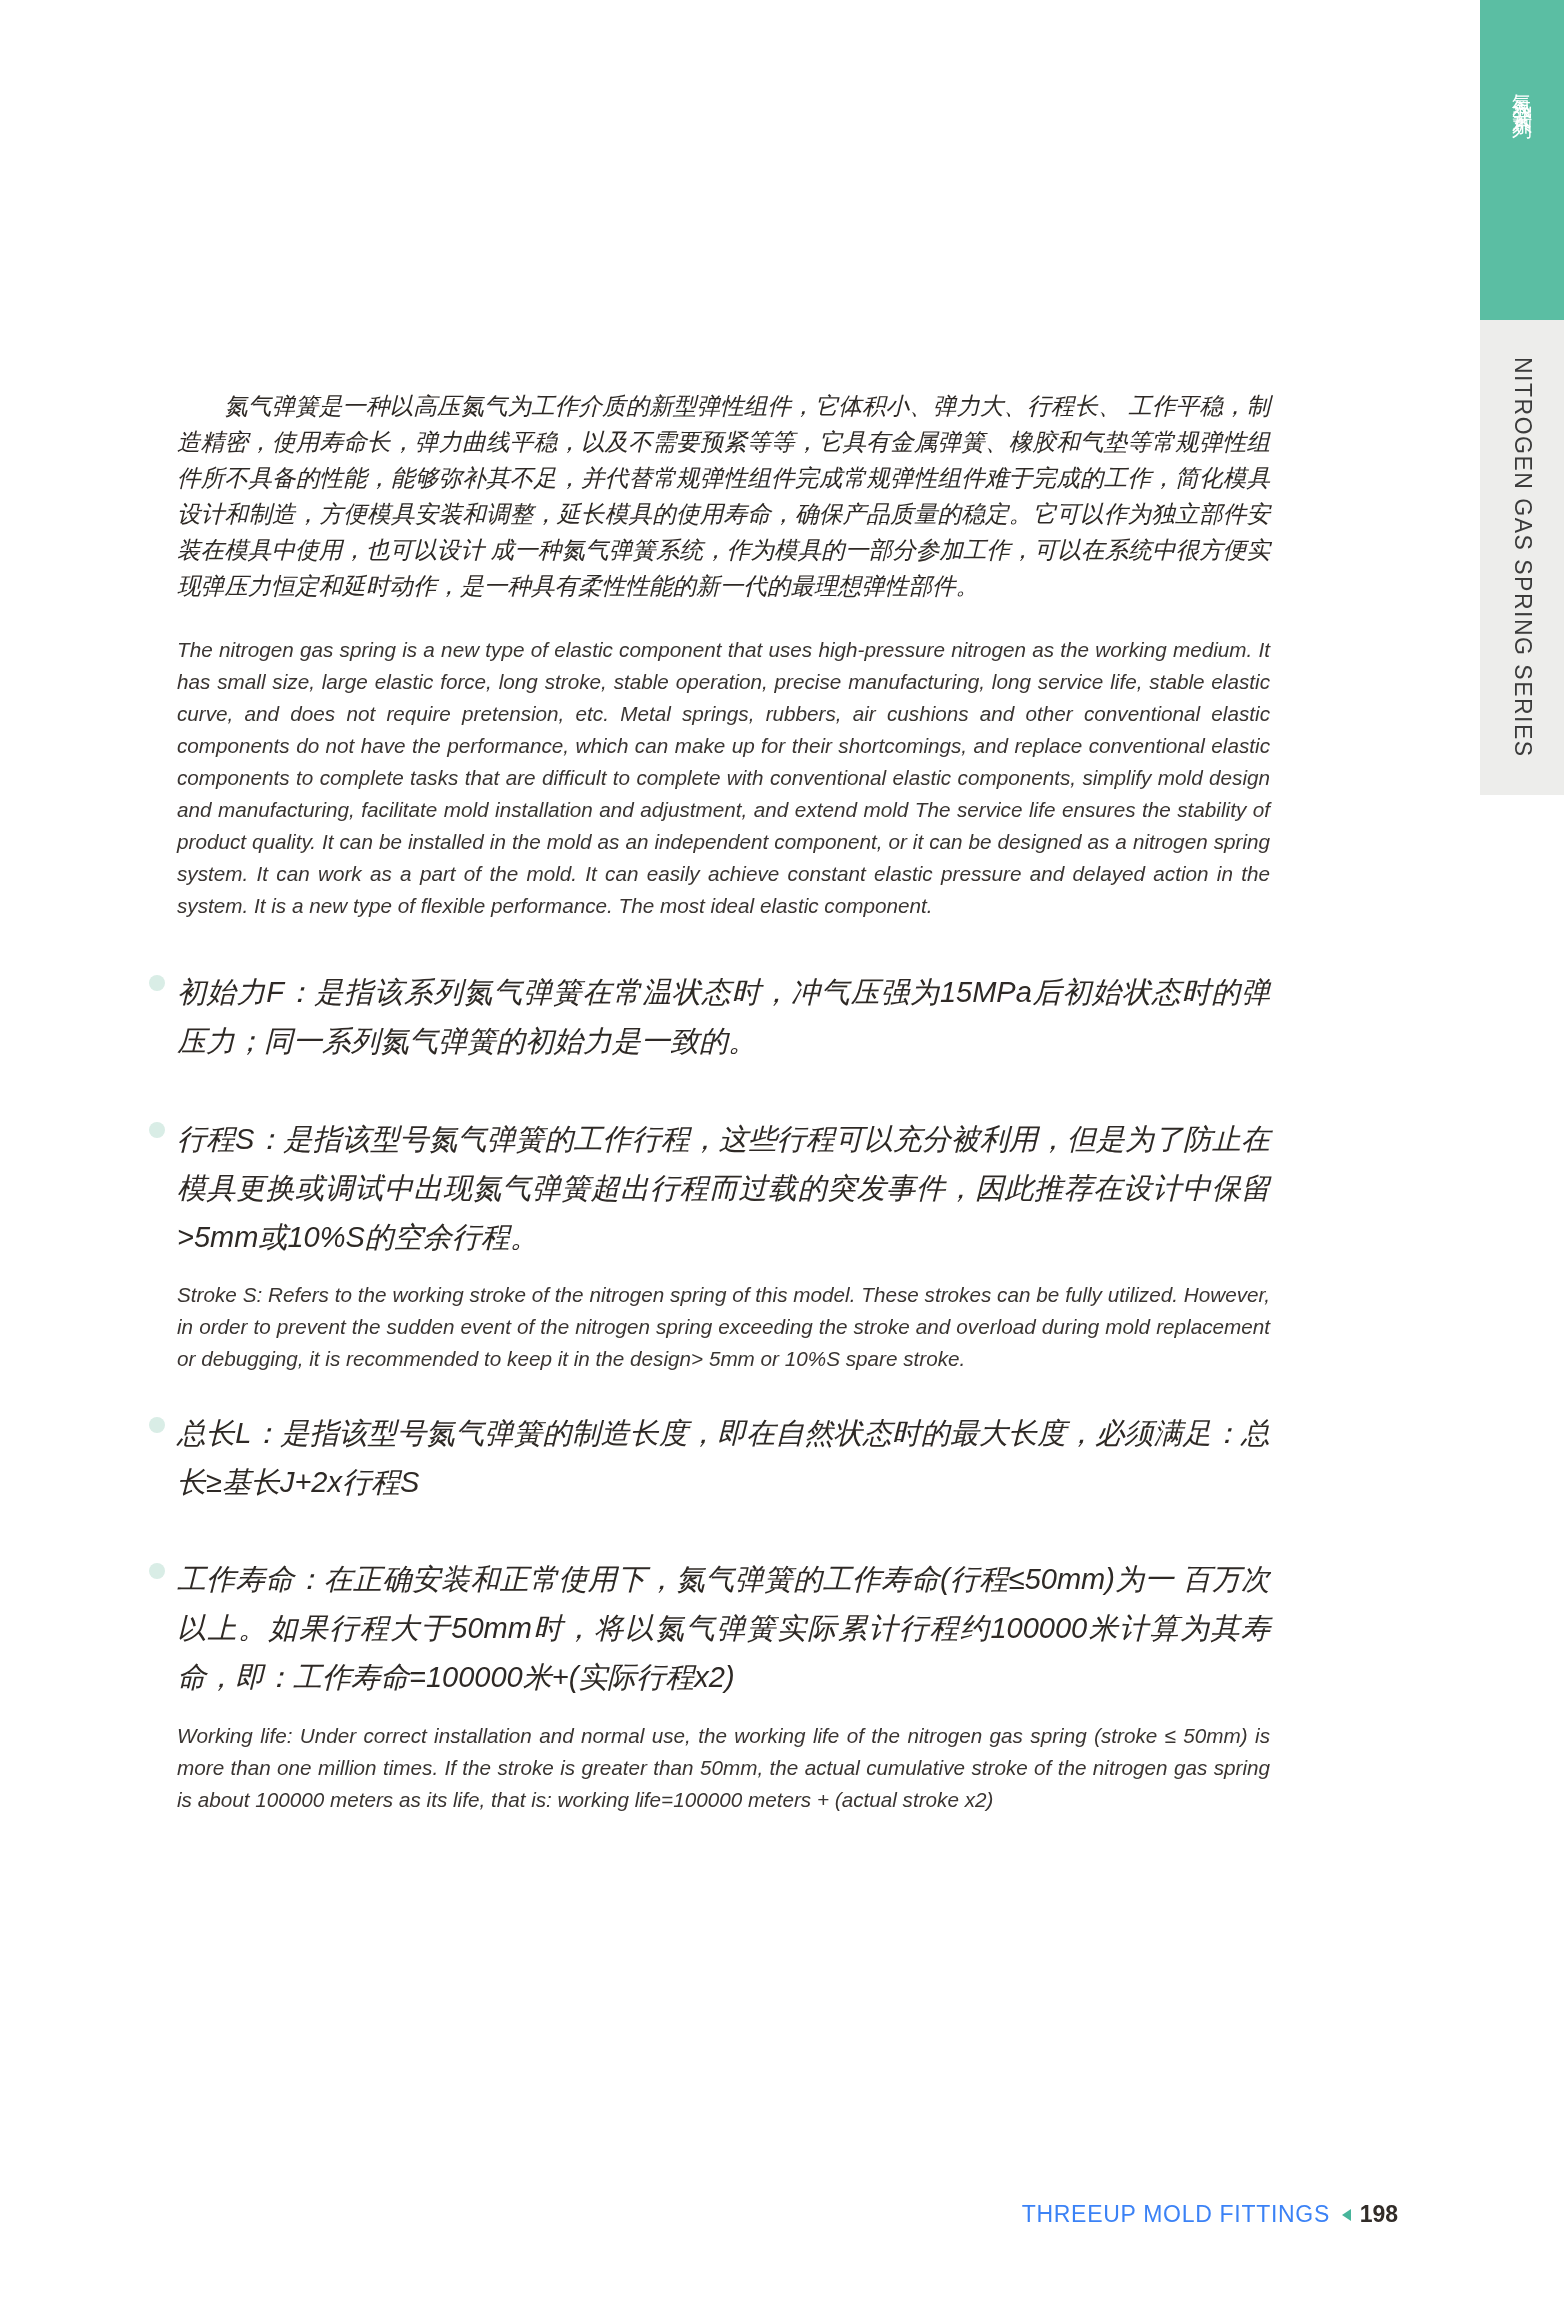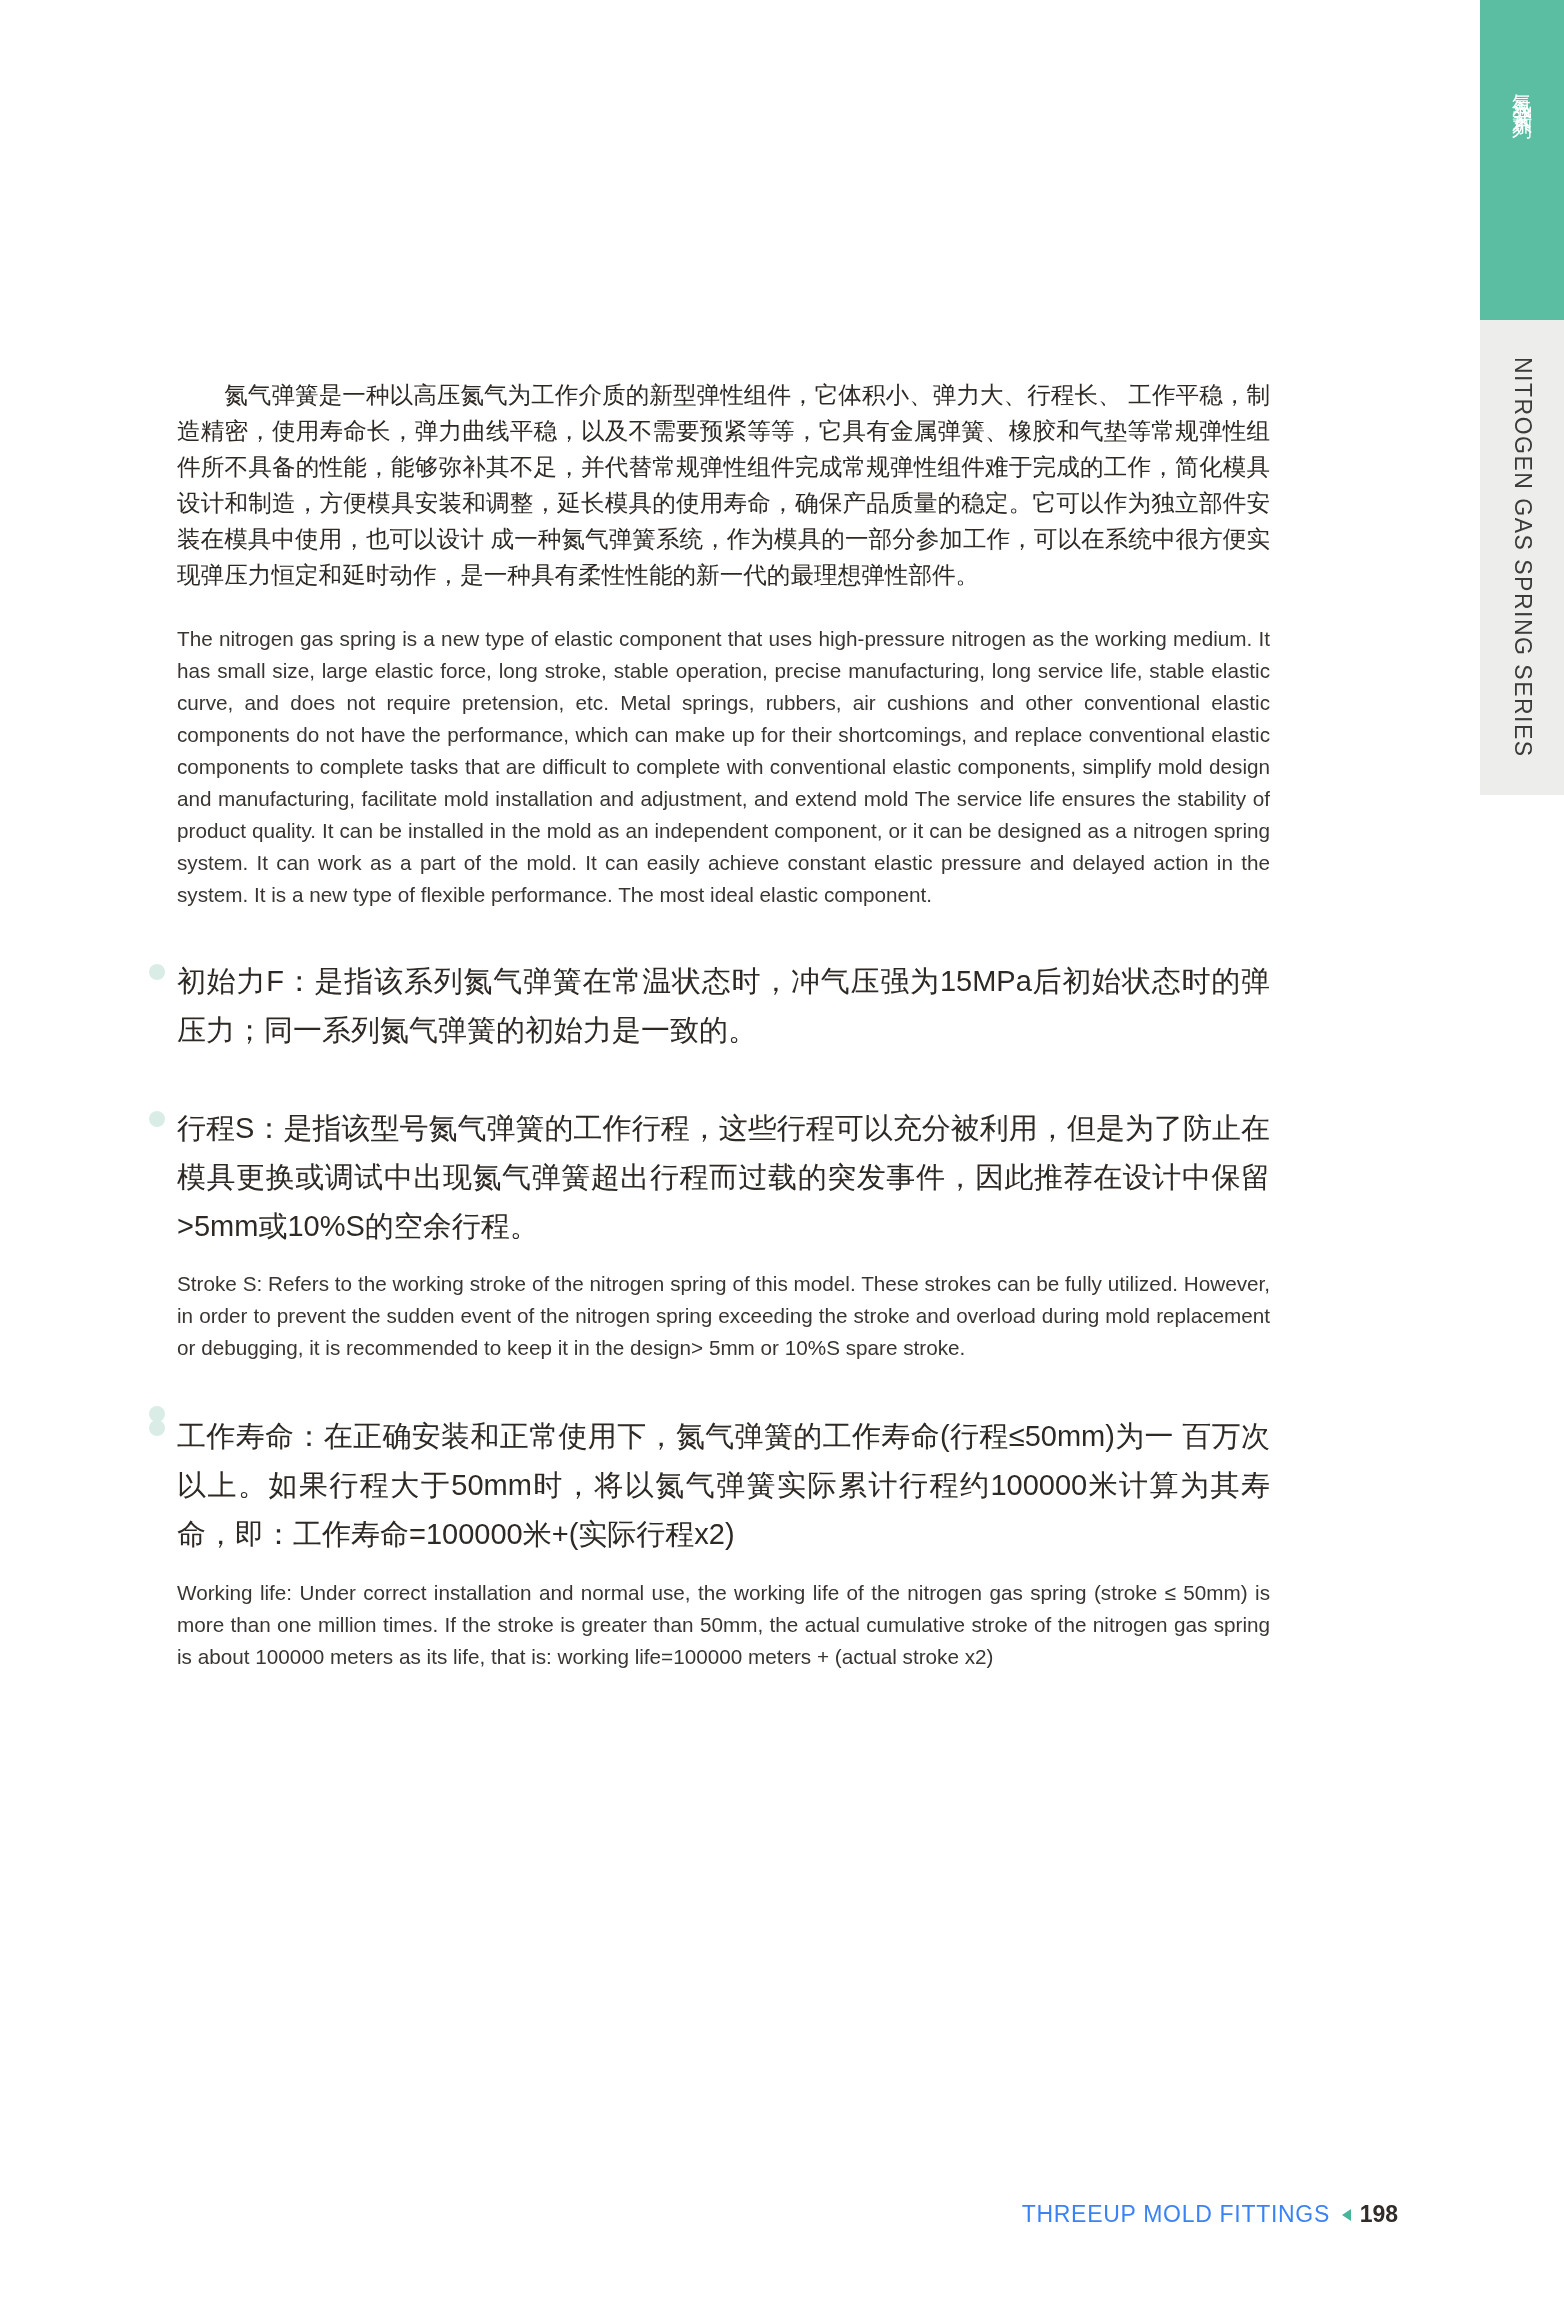--- a/index.html
+++ b/index.html
@@ -38,22 +38,23 @@
   .side-strip-text {
     writing-mode: vertical-rl;
     font-size: 23px;
     letter-spacing: 1.5px;
     color: var(--side-text, #3b3b3b);
     white-space: nowrap;
   }
 
   
   .content {
-    position: absolute; left: 177px; top: 4px;
+    position: absolute; left: 177px; top: 15px;
     width: 1093px;
+    font-style: italic;
   }
   .intro-zh {
     margin: 373px 0 0 0;
     font-size: 23.6px;
     line-height: 36px;
     text-align: justify;
     text-indent: 2em;
     color: var(--text-dark, #2e2925);
   }
   .intro-en {
@@ -164,20 +165,21 @@
     </div>
 
     <div class="feature-item i2">
       <span class="dot"></span>
       <p class="item-zh">行程S：是指该型号氮气弹簧的工作行程，这些行程可以充分被利用，但是为了防止在模具更换或调试中出现氮气弹簧超出行程而过载的突发事件，因此推荐在设计中保留 &gt;5mm或10%S的空余行程。</p>
       <p class="item-en">Stroke S: Refers to the working stroke of the nitrogen spring of this model. These strokes can be fully utilized. However, in order to prevent the sudden event of the nitrogen spring exceeding the stroke and overload during mold replacement or debugging, it is recommended to keep it in the design&gt; 5mm or 10%S spare stroke.</p>
     </div>
 
     <div class="feature-item i3">
       <span class="dot"></span>
+      <p class="item-zh">总长L：是指该型号氮气弹簧的制造长度，即在自然状态时的最大长度，必须满足：总长≥基长J+2x行程S</p>
     </div>
 
     <div class="feature-item i4">
       <span class="dot"></span>
       <p class="item-zh">工作寿命：在正确安装和正常使用下，氮气弹簧的工作寿命(行程≤50mm)为一 百万次以上。如果行程大于50mm时，将以氮气弹簧实际累计行程约100000米计算为其寿命，即：工作寿命=100000米+(实际行程x2)</p>
       <p class="item-en">Working life: Under correct installation and normal use, the working life of the nitrogen gas spring (stroke ≤ 50mm) is more than one million times. If the stroke is greater than 50mm, the actual cumulative stroke of the nitrogen gas spring is about 100000 meters as its life, that is: working life=100000 meters + (actual stroke x2)</p>
     </div>
 
   </div>
 

